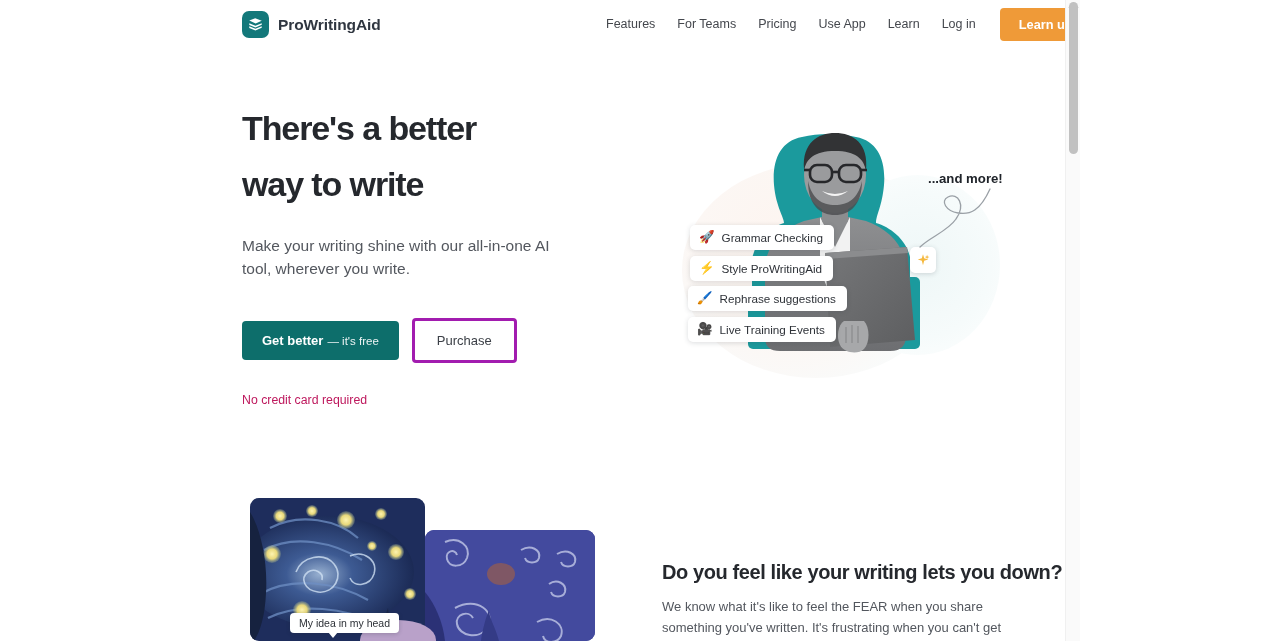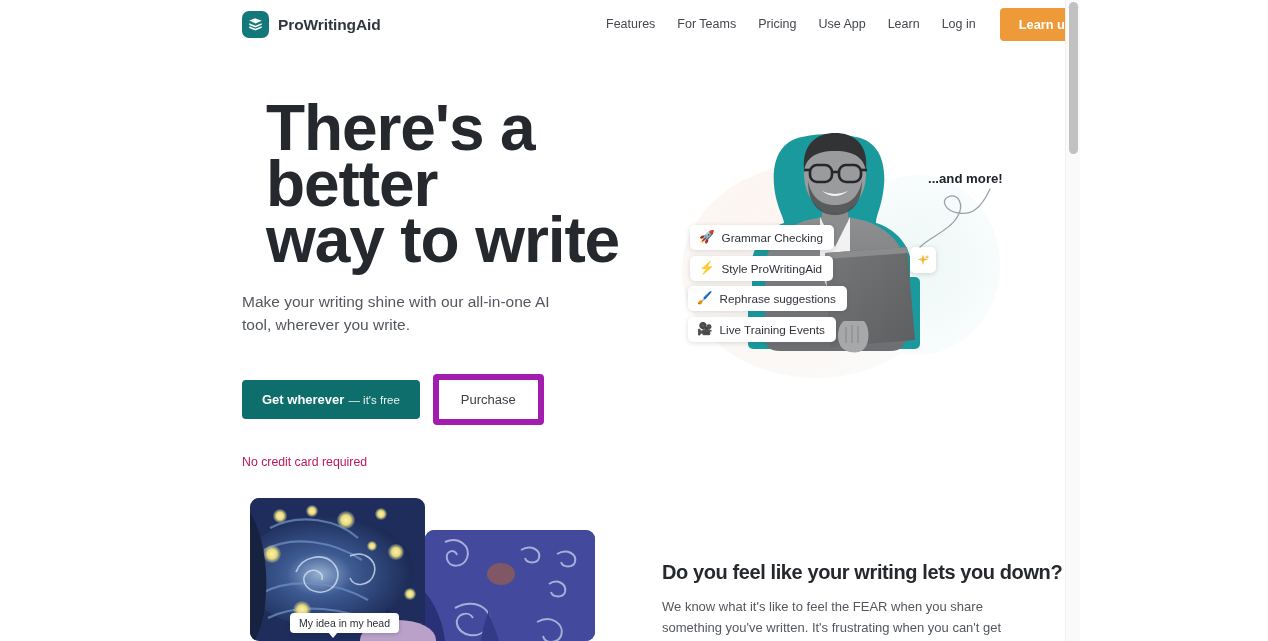--- a/index.html
+++ b/index.html
@@ -106,26 +106,25 @@
     font-family: "Liberation Sans", sans-serif;
   }
 
   
   .hero-left {
     position: absolute;
     left: 242px; top: 100px;
     width: 400px;
   }
   .hero-title {
-    font-size: 64px;
+    font-size: 34px;
     line-height: 56px;
     font-weight: bold;
     color: #25282d;
     letter-spacing: -1.1px;
-    margin-left: 24px;
   }
   .hero-sub {
     margin-top: 22px;
     font-size: 15.5px;
     line-height: 23px;
     color: #53575e;
     width: 330px;
   }
   .cta-row {
     margin-top: 38px;
@@ -146,21 +145,21 @@
     font-family: "Liberation Sans", sans-serif;
   }
   .btn-start .free {
     font-weight: normal;
     font-size: 11.5px;
     opacity: 0.92;
     margin-left: 4px;
   }
   .btn-purchase {
     background: #ffffff;
-    border: 6px solid #a21caf;
+    border: 3px solid #a21caf;
     border-radius: 4px;
     color: #3c4047;
     font-size: 13px;
     padding: 12px 22px;
     cursor: pointer;
     white-space: nowrap;
     font-family: "Liberation Sans", sans-serif;
   }
   .nocard {
     margin-top: 30px;
@@ -341,21 +340,21 @@
 
   <section class="hero-left">
     <h1 class="hero-title">
       <span>There's a better</span><br>
       <span>way to write</span>
     </h1>
     <p class="hero-sub">Make your writing shine with our all-in-one AI tool, wherever you write.</p>
 
     <div class="cta-row">
       <button class="btn-start">
-        <span>Get wherever</span><span class="free">— it's free</span>
+        <span>Get better</span><span class="free">— it's free</span>
       </button>
       <button class="btn-purchase">Purchase</button>
     </div>
 
     <p class="nocard">No credit card required</p>
   </section>
 
   <div class="hero-art">
     <div class="art-blob"></div>
     <div class="art-blob2"></div>

